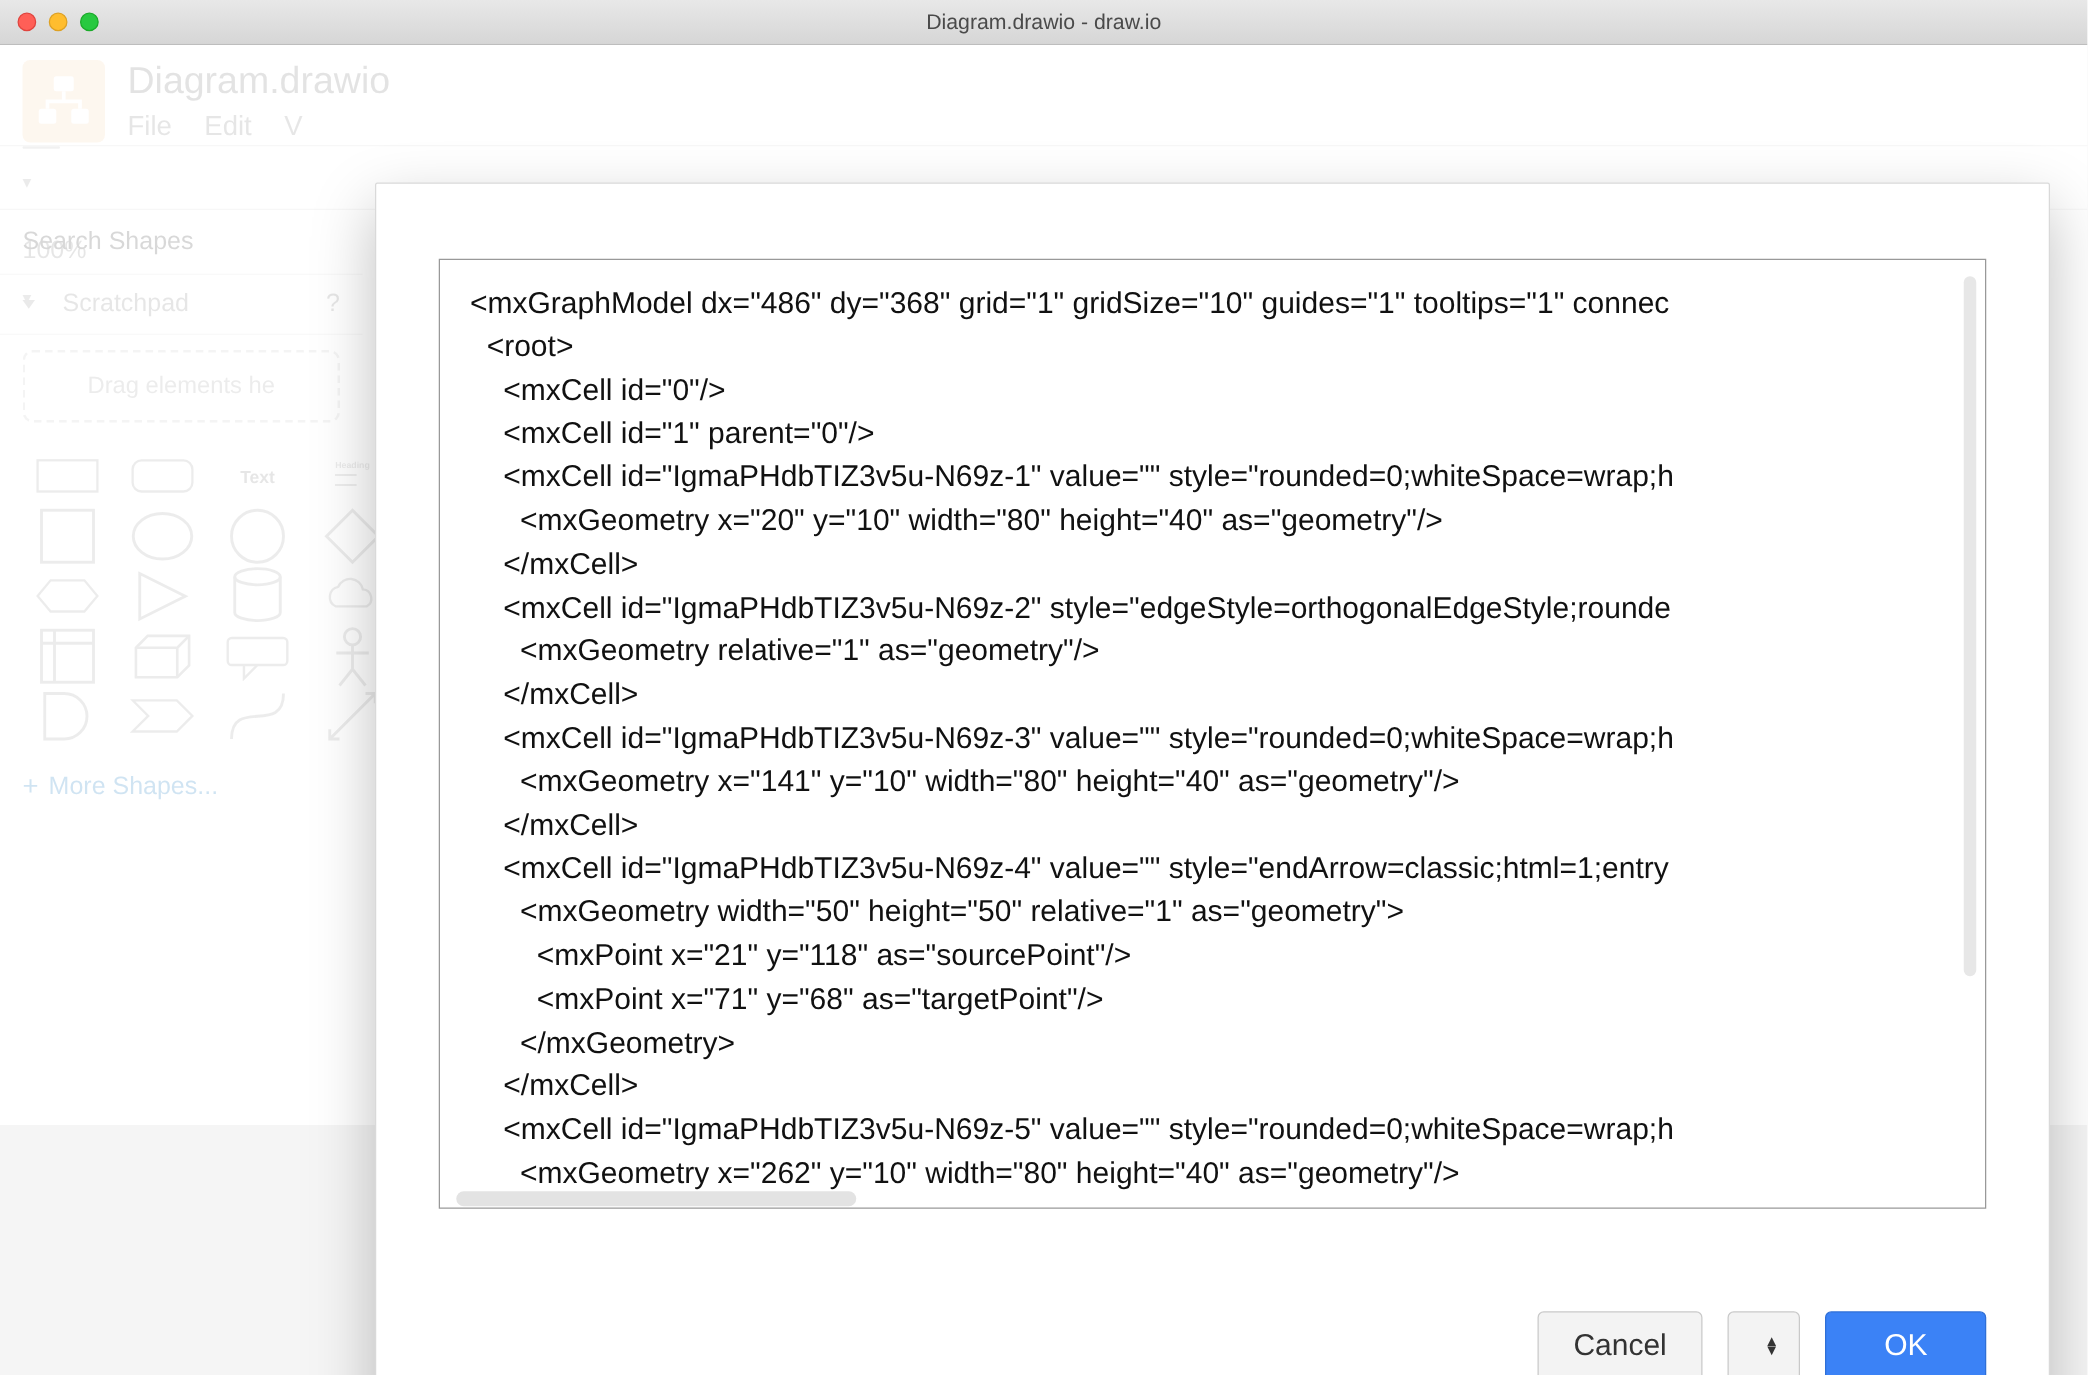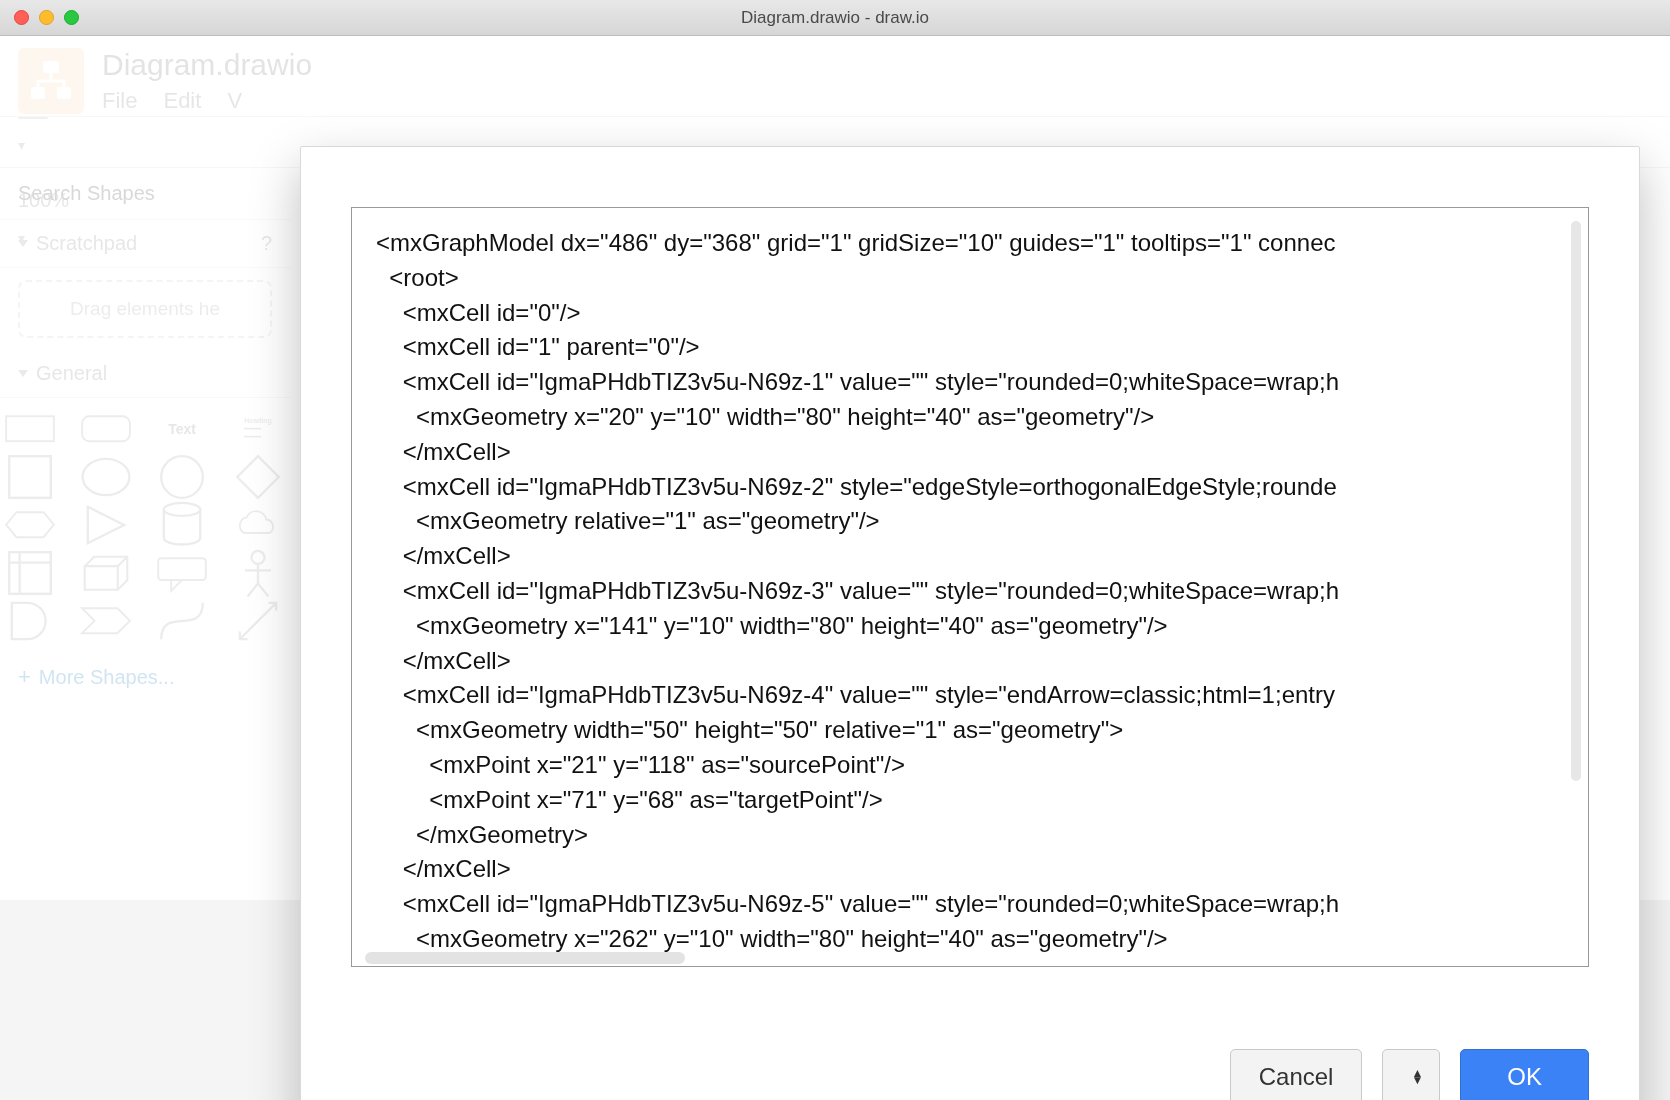--- a/index.html
+++ b/index.html
@@ -73,37 +73,37 @@
     color:#a9a9a9;
     background:transparent;
     outline:none;
     border-bottom:1px solid #ececec;
   }
   .sidebar .section-head {
     display:flex; align-items:center; padding:12px 18px;
     justify-content:space-between;
     border-bottom:1px solid #ececec;
   }
-  .sidebar .section-head .lbl { display:flex; align-items:center; gap:8px;}
+  .sidebar .section-head .lbl { display:flex; align-items:center; gap:22px;}
   .caret-sm {
     width:0;height:0;border-left:5px solid transparent;border-right:5px solid transparent;
     border-top:7px solid #b5b5b5;
   }
   .scratchpad-drop {
     margin:12px 18px;
     border:2px dashed #d9d9d9;
     border-radius:8px;
     height:58px;
     display:flex; align-items:center; justify-content:center;
     color:#bcbcbc; font-size:19px;
   }
   .shapes-grid {
     display:grid; grid-template-columns: repeat(4, 58px);
     gap:10px 18px;
-    padding:12px 4px;
+    padding:12px 28px;
     font-weight:bold;
   }
   .shape {
     width:52px; height:38px;
     display:flex; align-items:center; justify-content:center;
   }
   .shape svg { stroke:#bdbdbd; fill:none; stroke-width:1.8; }
   .text-lbl { font-size:14px; color:#a9a9a9;}
   .heading-thumb {
     font-size:7px; color:#bdbdbd; line-height:1.1;
@@ -236,26 +236,20 @@
         <input class="search" placeholder="Search Shapes" style="">
         <div class="section-head">
           <div class="lbl">
               <span class="caret-sm"></span>
               <span>Scratchpad</span>
             </div>
           <span>?</span>
         </div>
         <div class="scratchpad-drop">
           <span>Drag elements he</span>
-        </div>
-        <div class="section-head">
-          <div class="lbl">
-              <span class="caret-sm"></span>
-              <span>General</span>
-            </div>
         </div>
         <div class="shapes-grid">
           <div class="shape">
               <svg viewBox="0 0 50 36">
                 <rect x="2" y="6" width="46" height="24"></rect>
               </svg>
             </div>
           <div class="shape">
               <svg viewBox="0 0 50 36">
                 <rect x="2" y="6" width="46" height="24" rx="7"></rect>

